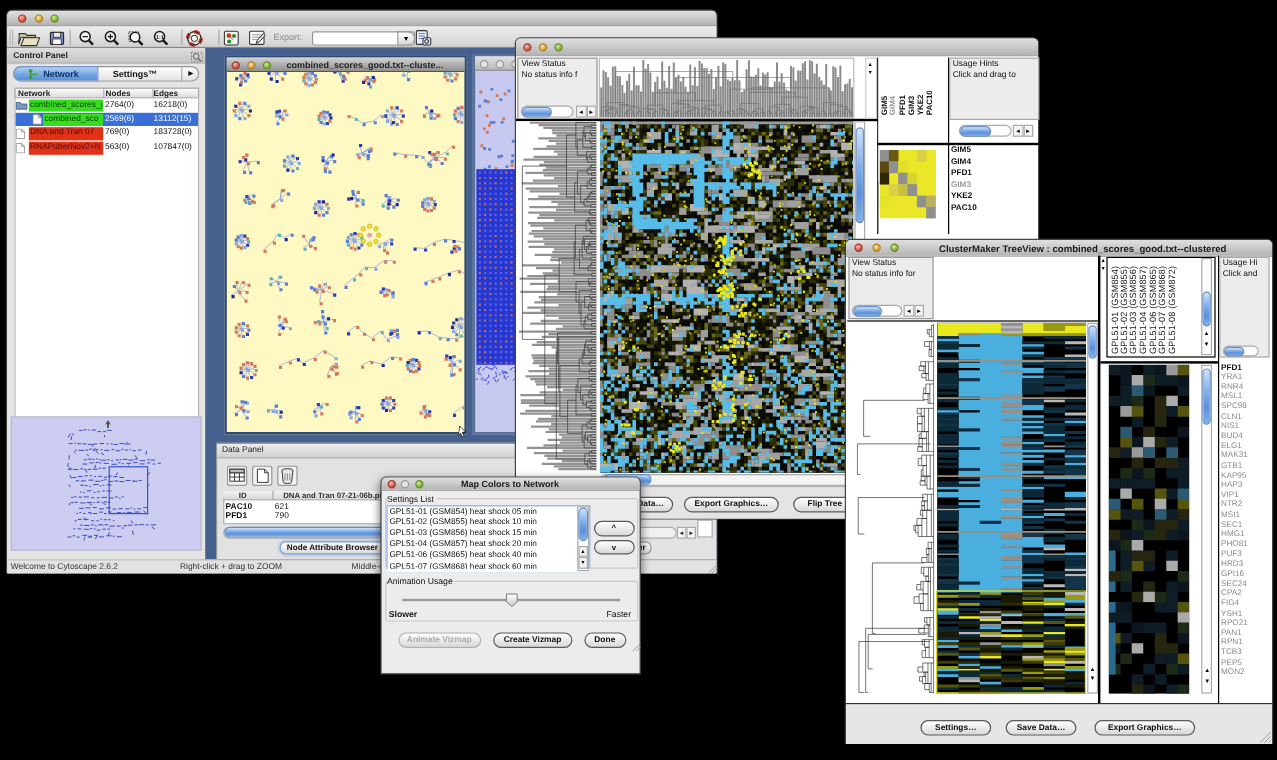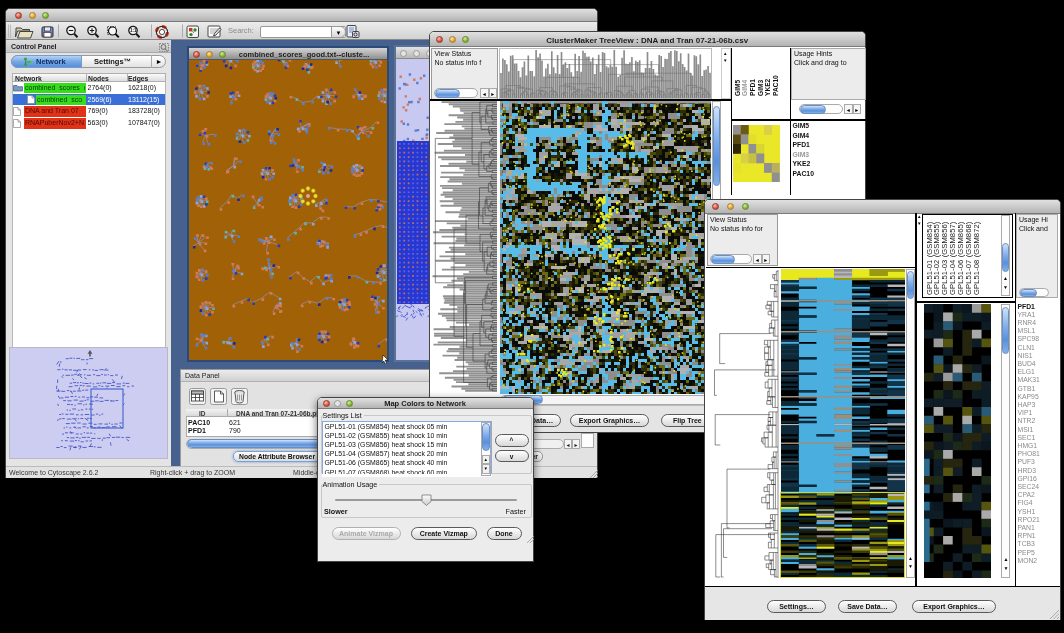--- a/index.html
+++ b/index.html
@@ -74,21 +74,21 @@
         <rect x="0" y="0" width="9" height="11.5" rx="1" fill="#e8ecf8" stroke="#333" stroke-width="0.9"></rect>
         <path d="M2 2.5h5M2 4.5h5M2 6.5h5" stroke="#5577bb" stroke-width="0.8"></path>
         <rect x="5.5" y="6" width="6.5" height="6" rx="1" fill="#dde" stroke="#222" stroke-width="0.8"></rect>
         <circle cx="8.5" cy="9" r="1.6" fill="none" stroke="#111" stroke-width="0.8"></circle>
       </g>
       <path d="M52.5 15.5 v13" stroke="#aaa" stroke-width="1"></path>
       <path d="M145.5 15.5 v13" stroke="#aaa" stroke-width="1"></path>
       <path d="M176.5 15.5 v13" stroke="#aaa" stroke-width="1"></path>
       <path d="M2.5 15.5v13 M4.5 15.5v13" stroke="#b0b0b0" stroke-width="0.8"></path>
     </svg>
-    <div class="lbl" style="left:222px;top:16.5px;font-size:7.5px;color:#8a8a8a">Search:</div>
+    <div class="lbl" style="left:222px;top:16.5px;font-size:7.5px;color:#8a8a8a">Export:</div>
     <div class="abs" style="left:254px;top:17px;width:86px;height:12px;background:#fff;border:1px solid #999;border-radius:2px"></div>
     <div class="abs" style="left:325px;top:17px;width:15px;height:12px;background:linear-gradient(#fdfdfd,#d8d8d8);border:1px solid #999;border-radius:0 6px 6px 0;font-size:6px;text-align:center;line-height:12px">▼</div>
     <div class="abs" style="left:0;top:31px;width:165px;height:426px;background:#e4e4e4"></div>
     <div class="abs" style="left:0;top:31px;width:165px;height:12.5px;background:linear-gradient(#dedede,#c6c6c6);border-bottom:1px solid #aaa"></div>
     <div class="lbl" style="left:5px;top:33.5px;font-size:7px;font-weight:bold;color:#222">Control Panel</div>
     <svg class="abs" style="left:153px;top:34px" width="10" height="9">
       <rect x="0.5" y="0.5" width="9" height="8" fill="none" stroke="#777" stroke-width="0.8" stroke-dasharray="1.5 1"></rect>
       <circle cx="4.5" cy="4" r="2.4" fill="none" stroke="#555" stroke-width="0.8"></circle>
       <path d="M6.2 5.8l2 2" stroke="#555" stroke-width="1"></path>
     </svg>
@@ -147,21 +147,21 @@
         <path d="M55.7 10.7h3.0M59.4 10.2h2.9M63.5 10.3h1.4M66.3 10.4h3.9M71.1 11.7h3.3M75.9 11.7h2.5M79.1 10.6h4.0M47.3 21.7h3.3M52.0 21.2h1.4M54.4 21.8h3.4M58.9 21.9h3.1M63.1 22.3h3.8M67.9 22.0h3.1M73.0 21.6h3.6M78.8 21.8h1.6M82.2 21.9h1.7M84.6 22.4h3.4M89.5 21.7h4.1M95.3 22.1h3.2M52.5 27.2h1.4M55.6 27.3h4.5M61.1 27.1h2.5M64.2 26.3h2.7M67.7 27.3h1.4M69.9 26.7h2.0M73.9 26.8h1.5M76.9 27.3h4.1M83.0 26.7h2.1M86.3 27.6h4.1M91.2 26.4h1.8M94.0 27.0h2.8M97.8 26.7h1.2M100.2 27.6h3.1M105.0 27.0h2.9M59.7 35.2h2.5M63.0 34.6h3.3M67.0 34.8h1.9M70.0 34.5h1.4M72.3 35.1h1.5M74.4 35.5h4.1M79.3 35.1h2.0M82.6 35.9h1.6M86.4 35.3h2.7M89.8 35.1h1.5M92.4 34.8h3.9M97.0 35.4h4.3M102.1 34.6h3.0M106.6 35.9h4.4M112.7 35.1h2.1M115.6 35.4h3.7M58.6 38.7h4.0M64.5 37.7h3.6M69.6 37.4h2.4M72.6 37.8h2.1M76.4 38.1h4.4M82.9 38.9h4.5M88.5 37.7h1.9M91.4 38.4h1.9M95.3 38.1h4.0M100.9 37.5h3.8M106.4 38.6h4.2M112.4 37.7h2.8M117.1 38.7h2.3M121.5 38.0h2.5M46.3 43.0h4.2M51.3 43.3h3.9M56.9 42.6h2.4M60.1 43.3h1.2M62.9 43.2h2.9M67.2 43.0h4.1M72.2 42.2h2.0M75.2 42.1h3.1M50.4 49.9h3.1M54.8 49.2h4.2M60.4 48.5h2.9M64.7 48.4h1.8M68.4 49.2h1.8M71.9 49.0h3.0M76.4 49.7h3.0M80.2 48.8h3.0M84.2 49.2h3.7M89.5 49.9h3.7M53.2 52.6h2.7M57.3 52.8h4.3M63.6 52.1h4.3M69.4 53.1h4.3M74.5 52.4h1.6M76.8 51.8h2.0M80.5 53.2h3.8M85.1 52.8h3.6M89.5 53.3h4.1M94.6 52.4h4.3M100.3 53.0h4.5M105.6 52.5h2.6M57.0 56.4h3.0M60.7 56.7h2.3M64.4 57.2h1.4M67.6 55.8h4.4M73.1 56.9h1.3M75.4 56.3h1.6M79.1 56.1h3.9M56.6 62.0h1.4M59.3 62.4h1.4M62.3 61.0h3.8M68.1 62.3h1.4M70.9 61.8h2.3M75.3 61.1h2.1M78.8 61.1h2.0M81.7 61.2h1.4M49.2 66.5h1.8M51.6 66.0h2.0M55.4 66.3h3.0M59.8 66.1h4.3M66.0 66.8h2.6M70.6 66.8h2.5M74.8 66.5h4.4M81.1 67.0h3.5M85.9 66.1h2.3M89.1 67.2h1.4M91.5 66.1h1.7M49.1 70.9h2.2M52.1 70.6h2.7M56.9 71.1h4.4M62.3 70.7h4.4M67.9 70.8h1.2M70.4 70.5h2.9M74.7 70.6h1.2M76.7 70.3h2.5M79.8 70.6h2.2M55.8 75.6h4.1M61.1 75.2h4.4M67.3 75.0h3.3M72.5 76.0h4.1M78.4 75.2h3.9M83.8 76.3h2.9M88.5 75.9h3.9M94.5 76.1h3.5M98.9 75.2h1.3M101.4 76.3h1.5M104.4 76.0h3.3M109.4 75.0h2.8M53.6 79.9h1.4M56.1 79.1h1.4M59.3 79.9h1.9M63.3 79.3h2.8M67.5 79.9h3.5M72.5 78.8h3.3M76.7 79.9h2.0M79.8 78.7h3.1M83.6 79.8h2.1M87.4 79.2h3.4M92.2 79.5h2.7M95.8 79.0h4.1M102.1 78.7h4.3M52.1 86.1h1.9M54.9 84.8h3.1M59.5 84.8h4.3M65.7 86.0h2.9M70.3 86.0h2.0M73.7 84.6h1.3M76.3 85.1h2.7M79.9 85.1h2.3M84.1 85.8h1.2M56.8 89.6h2.2M60.2 89.9h4.5M65.9 89.4h2.6M69.2 90.3h1.5M71.8 89.4h4.3M77.1 89.3h2.9M81.2 90.4h4.4M87.4 90.4h3.3M92.8 90.1h3.0M96.5 89.7h3.6M101.9 89.4h3.3M105.9 89.2h4.3M111.5 89.5h2.3M115.7 89.4h4.4M51.1 92.7h1.7M54.9 92.7h2.8M59.8 93.1h4.5M65.1 92.5h1.8M68.1 92.8h1.5M70.6 93.8h3.1M75.5 93.0h2.6M79.5 92.9h2.4M46.3 99.5h3.3M50.5 98.5h2.1M53.8 99.6h2.7M58.5 98.1h4.1M63.2 99.5h3.5M68.1 98.1h3.1M72.4 99.4h4.3M78.7 98.5h4.4M83.9 98.9h1.7M87.3 99.3h4.3M101.1 52.1l0.3 1.1M102.3 31.4l2.1 2.6M67.9 21.8l-1.2 2.6M96.3 20.3l-2.1 2.3M88.0 45.7l-1.4 2.5M46.8 37.7l-0.2 3.4M92.4 91.3l-0.1 1.6M63.8 98.4l1.0 1.8M47.6 55.8l0.9 2.1M64.5 71.4l2.1 1.6M48.5 41.1l-0.4 2.7M60.3 83.3l1.2 2.3M60.8 99.2l-0.9 3.1M62.6 30.4l1.3 1.7M114.5 55.6l-1.6 1.6M76.0 71.2l2.2 1.4M74.3 29.6l2.4 1.4M49.7 15.5l-0.5 3.2M109.6 77.4l2.5 3.3M69.7 27.1l2.2 2.9M48.3 71.1l-0.6 1.9M69.9 25.6l-2.5 1.7M71.3 97.9l-1.9 3.4M60.9 42.8l1.6 3.1M77.1 14.5l-0.1 1.9M112.2 27.8l-0.7 3.2M48.2 47.8l1.6 2.9M48.9 13.2l-2.2 3.3M64.5 78.8l2.0 1.8M65.6 98.1l0.6 1.7M97.6 39.1l-1.1 1.0M100.4 94.3l0.7 3.4M47.7 31.5l-0.1 3.4M114.7 45.6l-1.2 2.1M81.5 95.4l-1.6 3.0M99.2 85.7l1.4 2.5M69.6 39.4l-0.7 3.0M51.7 28.2l1.3 1.6M50.7 13.1l0.3 1.8M116.6 91.3l2.4 1.7" stroke="#3346bb" stroke-width="0.8" fill="none"></path>
         <rect x="81" y="41" width="32" height="39" fill="none" stroke="#3355cc" stroke-width="1"></rect>
         <path d="M80 2l2.5 4-1.7-0.6v3.2h-1.6v-3.2l-1.7 0.6z" fill="#555"></path>
       </svg>
     </div>
     <div class="abs" style="left:0;top:457px;width:591px;height:12px;background:#e2e2e2;border-top:1px solid #bbb"></div>
     <div class="lbl" style="left:3px;top:459.5px;font-size:7px;color:#333">Welcome to Cytoscape 2.6.2</div>
     <div class="lbl" style="left:144px;top:459.5px;font-size:7px;color:#333">Right-click + drag  to  ZOOM</div>
     <div class="lbl" style="left:287px;top:459.5px;font-size:7px;color:#333">Middle-click + drag  to  PAN</div>
     <div class="abs" style="left:165px;top:31px;width:426px;height:426px;background:#47618e;overflow:hidden">
-      <div class="abs" style="left:16px;top:6px;width:202px;height:316px;background:#a16207;border:2px solid #2c4a78">
+      <div class="abs" style="left:16px;top:6px;width:202px;height:316px;background:#fef9c3;border:2px solid #2c4a78">
         <div class="abs" style="left:0;top:0;width:198px;height:12px;background:linear-gradient(#d4d4d4,#8f8f8f);border-bottom:1px solid #555"></div>
         <div class="tl tlr" style="left:4px;top:2.5px"></div>
         <div class="tl tly" style="left:17px;top:2.5px"></div>
         <div class="tl tlg" style="left:30px;top:2.5px"></div>
         <div class="ttxt" style="top:2px;font-size:7.5px;color:#222;padding-left:32px">combined_scores_good.txt--cluste...</div>
         <div class="abs" style="left:0;top:12px;width:198px;height:300px;overflow:hidden">
           <svg style="position:absolute;left:0px;top:0px" width="198" height="300" viewBox="0 0 198 300">
             <path d="M14.4 6.2L16.8 3.2M14.4 6.2L16.2 1.1M14.4 6.2L11.5 3.7M14.4 6.2L11.0 7.4M14.4 6.2L7.0 4.4M14.4 6.2L10.4 1.7M14.4 6.2L10.2 9.5M14.4 6.2L14.0 -0.1M40.6 -0.1L47.2 -0.1M40.6 -0.1L45.3 4.6M40.6 -0.1L40.6 6.6M40.6 -0.1L35.8 4.6M40.6 -0.1L33.9 -0.1M40.6 -0.1L35.8 -4.8M40.6 -0.1L40.6 -6.7M40.6 -0.1L45.3 -4.8M68.0 4.7L73.3 4.7M68.0 4.7L72.5 7.5M68.0 4.7L70.2 9.5M68.0 4.7L67.3 9.9M68.0 4.7L64.6 8.6M68.0 4.7L63.0 6.1M68.0 4.7L63.0 3.2M68.0 4.7L64.6 0.7M68.0 4.7L67.3 -0.6M68.0 4.7L70.2 -0.1M68.0 4.7L72.5 1.8M93.4 0.4L99.7 -1.1M93.4 0.4L96.3 3.0M93.4 0.4L95.8 2.1M93.4 0.4L94.4 -3.0M93.4 0.4L88.8 -1.4M93.4 0.4L95.7 6.3M93.4 0.4L97.4 4.7M118.8 5.5L121.9 5.3M118.8 5.5L118.5 11.1M118.8 5.5L117.1 8.6M118.8 5.5L121.2 6.7M118.8 5.5L115.9 3.9M118.8 5.5L115.7 3.3M118.8 5.5L112.7 7.4M118.8 5.5L114.1 6.0M118.8 5.5L120.8 3.3M150.4 -2.0L150.2 5.1M150.4 -2.0L146.3 1.4M150.4 -2.0L155.2 -5.2M150.4 -2.0L142.3 -3.0M150.4 -2.0L154.1 -2.5M185.4 1.1L190.6 1.1M185.4 1.1L189.4 4.4M185.4 1.1L186.3 6.2M185.4 1.1L182.8 5.6M185.4 1.1L180.6 2.9M185.4 1.1L180.6 -0.6M185.4 1.1L182.8 -3.3M185.4 1.1L186.3 -4.0M185.4 1.1L189.4 -2.2M11.7 31.2L18.4 31.2M11.7 31.2L17.1 35.1M11.7 31.2L13.8 37.6M11.7 31.2L9.6 37.6M11.7 31.2L6.2 35.1M11.7 31.2L4.9 31.2M11.7 31.2L6.2 27.2M11.7 31.2L9.6 24.8M11.7 31.2L13.8 24.8M11.7 31.2L17.1 27.2M45.5 38.0L42.6 31.4M45.5 38.0L48.8 34.5M45.5 38.0L47.3 31.2M45.5 38.0L40.2 35.4M45.5 38.0L41.3 41.8M45.5 38.0L43.1 36.1M45.5 38.0L40.5 32.1M80.5 37.0L85.5 37.0M80.5 37.0L84.7 39.7M80.5 37.0L82.6 41.6M80.5 37.0L79.8 42.0M80.5 37.0L77.2 40.8M80.5 37.0L75.6 38.4M80.5 37.0L75.6 35.6M80.5 37.0L77.2 33.2M80.5 37.0L79.8 32.0M80.5 37.0L82.6 32.4M80.5 37.0L84.7 34.3M100.6 36.0L106.6 38.3M106.6 38.3L113.1 42.6M113.1 42.6L122.4 41.0M122.4 41.0L128.3 35.9M128.3 35.9L137.4 40.8M138.5 35.5L145.8 35.5M138.5 35.5L144.4 39.8M138.5 35.5L140.7 42.5M138.5 35.5L136.2 42.5M138.5 35.5L132.6 39.8M138.5 35.5L131.2 35.5M138.5 35.5L132.6 31.2M138.5 35.5L136.2 28.6M138.5 35.5L140.7 28.6M138.5 35.5L144.4 31.2M168.8 33.8L169.5 31.2M168.8 33.8L172.0 37.5M168.8 33.8L175.4 34.8M168.8 33.8L169.0 37.1M168.8 33.8L174.2 35.5M168.8 33.8L163.4 35.7M168.8 33.8L165.1 28.4M194.6 34.5L200.9 34.5M194.6 34.5L200.0 37.6M194.6 34.5L197.8 39.9M194.6 34.5L194.6 40.7M194.6 34.5L191.5 39.9M194.6 34.5L189.2 37.6M194.6 34.5L188.4 34.5M194.6 34.5L189.2 31.3M194.6 34.5L191.5 29.0M194.6 34.5L194.6 28.2M194.6 34.5L197.8 29.0M194.6 34.5L200.0 31.3M16.8 75.2L14.5 71.9M16.8 75.2L15.5 68.0M16.8 75.2L12.6 69.9M16.8 75.2L18.6 82.8M16.8 75.2L25.0 74.2M16.8 75.2L9.8 73.5M16.8 75.2L13.5 82.3M52.8 75.0L59.1 75.0M52.8 75.0L57.6 79.1M52.8 75.0L53.9 81.2M52.8 75.0L49.6 80.5M52.8 75.0L46.8 77.2M52.8 75.0L46.8 72.8M52.8 75.0L49.6 69.5M52.8 75.0L53.9 68.8M52.8 75.0L57.6 70.9M82.7 74.6L80.9 81.5M82.7 74.6L78.9 70.0M82.7 74.6L86.1 69.5M82.7 74.6L80.8 79.4M82.7 74.6L87.3 67.9M82.7 74.6L84.7 82.1M82.7 74.6L88.6 73.4M82.7 74.6L79.0 72.7M112.6 67.7L118.9 64.2M112.6 67.7L109.1 70.1M112.6 67.7L107.9 67.9M112.6 67.7L119.0 63.0M112.6 67.7L117.6 64.9M112.6 67.7L116.6 70.9M112.6 67.7L116.8 68.5M112.6 67.7L110.2 59.9M112.6 67.7L116.2 68.5M138.8 67.2L147.8 68.9M147.8 68.9L156.9 69.3M156.9 69.3L162.2 69.9M162.2 69.9L167.1 75.7M167.1 75.7L173.1 71.3M173.1 71.3L182.5 67.0M182.5 67.0L187.7 61.4M173.0 71.3L171.9 67.3M173.0 71.3L167.8 65.9M173.0 71.3L178.2 74.9M173.0 71.3L168.2 77.4M173.0 71.3L168.5 76.7M173.0 71.3L169.7 67.6M173.0 71.3L180.8 71.3M173.0 71.3L174.9 65.9M17.1 104.3L20.2 106.5M17.1 104.3L13.8 106.0M17.1 104.3L18.0 108.0M17.1 104.3L15.5 102.6M17.1 104.3L18.3 108.1M17.1 104.3L14.7 107.3M17.1 104.3L21.3 102.1M17.1 104.3L21.6 107.4M44.5 105.8L46.0 97.4M44.5 105.8L37.0 110.9M44.5 105.8L50.2 100.5M44.5 105.8L45.4 97.6M44.5 105.8L37.9 110.2M77.5 112.4L83.4 112.4M77.5 112.4L82.2 115.9M77.5 112.4L79.3 118.0M77.5 112.4L75.7 118.0M77.5 112.4L72.8 115.9M77.5 112.4L71.7 112.4M77.5 112.4L72.8 109.0M77.5 112.4L75.7 106.9M77.5 112.4L79.3 106.9M77.5 112.4L82.2 109.0M107.9 105.6L108.4 99.0M107.9 105.6L112.3 105.9M107.9 105.6L107.1 110.4M107.9 105.6L102.8 104.2M107.9 105.6L100.3 104.6M107.9 105.6L112.3 108.8M107.9 105.6L104.2 100.8M107.9 105.6L103.8 98.4M134.5 106.1L131.5 101.7M134.5 106.1L133.2 112.1M134.5 106.1L133.7 108.7M134.5 106.1L134.5 108.9M134.5 106.1L137.9 111.3M134.5 106.1L129.1 110.5M134.5 106.1L134.4 103.3M134.5 106.1L141.6 105.6M134.5 106.1L140.7 109.2M167.1 109.2L172.4 109.2M167.1 109.2L171.6 112.1M167.1 109.2L169.3 114.1M167.1 109.2L166.4 114.5M167.1 109.2L163.6 113.2M167.1 109.2L162.0 110.7M167.1 109.2L162.0 107.8M167.1 109.2L163.6 105.2M167.1 109.2L166.4 104.0M167.1 109.2L169.3 104.4M167.1 109.2L171.6 106.4M11.6 140.3L16.9 140.3M11.6 140.3L16.1 143.1M11.6 140.3L13.8 145.1M11.6 140.3L10.9 145.5M11.6 140.3L8.2 144.3M11.6 140.3L6.6 141.8M11.6 140.3L6.6 138.8M11.6 140.3L8.2 136.3M11.6 140.3L10.9 135.1M11.6 140.3L13.8 135.5M11.6 140.3L16.1 137.4M30.6 148.2L38.4 141.3M38.4 141.3L42.6 134.8M42.6 134.8L48.2 138.4M48.2 138.4L53.2 134.7M68.6 143.9L72.5 145.9M68.6 143.9L71.4 136.8M68.6 143.9L69.2 139.0M68.6 143.9L63.9 146.4M68.6 143.9L70.8 138.4M68.6 143.9L62.8 135.6M105.6 139.8L112.0 139.8M105.6 139.8L111.2 143.0M105.6 139.8L108.8 145.4M105.6 139.8L105.6 146.3M105.6 139.8L102.4 145.4M105.6 139.8L100.0 143.0M105.6 139.8L99.2 139.8M105.6 139.8L100.0 136.6M105.6 139.8L102.4 134.3M105.6 139.8L105.6 133.4M105.6 139.8L108.8 134.3M105.6 139.8L111.2 136.6M131.2 142.3L126.0 144.3M131.2 142.3L136.2 138.8M131.2 142.3L130.3 147.5M131.2 142.3L136.1 142.0M131.2 142.3L132.6 149.6M155.6 146.4L164.4 147.0M164.4 147.0L171.7 142.4M171.7 142.4L181.0 139.4M181.0 139.4L188.1 140.0M188.1 140.0L197.9 142.1M197.9 142.1L202.3 142.8M189.7 148.0L188.3 145.9M189.7 148.0L191.3 144.5M189.7 148.0L188.8 144.0M189.7 148.0L192.6 146.1M189.7 148.0L186.3 148.9M9.6 182.9L12.7 174.3M9.6 182.9L17.2 176.4M9.6 182.9L5.0 177.4M9.6 182.9L7.3 174.2M9.6 182.9L3.9 185.9M9.6 182.9L14.7 189.6M9.6 182.9L15.6 182.5M41.9 174.8L48.4 175.5M41.9 174.8L43.6 169.7M41.9 174.8L43.8 180.2M41.9 174.8L35.8 171.0M41.9 174.8L35.4 176.0M79.0 181.5L84.1 178.5M79.0 181.5L69.3 178.6M79.0 181.5L73.9 182.1M79.0 181.5L88.6 184.6M79.0 181.5L81.0 175.6M79.0 181.5L71.9 180.3M79.0 181.5L77.4 191.8M79.0 181.5L76.1 177.1M98.1 178.2L105.2 171.9M105.2 171.9L110.3 167.8M110.3 167.8L115.2 162.6M115.2 162.6L122.9 163.0M122.9 163.0L131.1 157.1M131.1 157.1L138.3 157.2M133.8 180.8L129.2 179.5M133.8 180.8L137.3 186.1M133.8 180.8L132.4 184.4M133.8 180.8L137.3 182.6M133.8 180.8L128.2 182.0M133.8 180.8L130.3 185.1M133.8 180.8L137.2 183.4M133.8 180.8L127.2 182.5M164.7 175.1L170.5 173.3M170.5 173.3L176.2 171.1M176.2 171.1L184.2 167.6M184.2 167.6L192.6 165.3M192.6 165.3L200.0 168.4M11.7 213.8L17.1 213.8M11.7 213.8L15.9 217.3M11.7 213.8L12.6 219.1M11.7 213.8L9.0 218.5M11.7 213.8L6.6 215.6M11.7 213.8L6.6 211.9M11.7 213.8L9.0 209.1M11.7 213.8L12.6 208.4M11.7 213.8L15.9 210.3M45.7 212.1L48.3 206.8M45.7 212.1L42.8 217.4M45.7 212.1L51.7 212.7M45.7 212.1L42.7 202.9M45.7 212.1L47.6 204.7M45.7 212.1L43.0 209.9M80.9 208.6L75.1 206.8M80.9 208.6L76.3 208.6M80.9 208.6L78.6 198.4M80.9 208.6L72.4 207.7M80.9 208.6L83.5 204.3M80.9 208.6L88.4 205.9M80.9 208.6L82.3 212.6M80.9 208.6L81.2 216.2M80.9 208.6L79.0 203.0M100.2 216.9L107.8 211.6M107.8 211.6L113.5 217.2M113.5 217.2L121.0 221.8M121.0 221.8L128.2 215.9M128.2 215.9L133.3 222.7M133.3 222.7L141.3 220.0M138.5 215.0L136.4 216.4M138.5 215.0L135.7 214.5M138.5 215.0L135.3 217.2M138.5 215.0L140.9 217.6M138.5 215.0L140.9 214.0M159.0 216.1L167.6 215.9M167.6 215.9L176.6 220.9M176.6 220.9L183.2 221.8M183.2 221.8L190.3 222.2M190.3 222.2L199.8 219.7M199.8 219.7L208.1 225.3M208.1 225.3L215.7 228.8M194.0 211.5L201.2 211.5M194.0 211.5L200.2 215.1M194.0 211.5L197.6 217.7M194.0 211.5L194.0 218.7M194.0 211.5L190.4 217.7M194.0 211.5L187.8 215.1M194.0 211.5L186.8 211.5M194.0 211.5L187.8 207.9M194.0 211.5L190.4 205.2M194.0 211.5L194.0 204.3M194.0 211.5L197.6 205.2M194.0 211.5L200.2 207.9M16.8 247.5L23.2 247.5M16.8 247.5L22.2 251.0M16.8 247.5L19.4 253.3M16.8 247.5L15.9 253.8M16.8 247.5L12.6 252.3M16.8 247.5L10.6 249.3M16.8 247.5L10.6 245.7M16.8 247.5L12.6 242.6M16.8 247.5L15.9 241.1M16.8 247.5L19.4 241.7M16.8 247.5L22.2 244.0M43.5 245.0L51.7 241.2M51.7 241.2L58.4 238.6M58.4 238.6L63.3 242.5M63.3 242.5L72.5 238.3M72.5 238.3L80.7 232.1M80.7 232.1L89.8 237.7M86.3 246.3L88.2 244.5M86.3 246.3L90.8 249.9M86.3 246.3L83.8 252.3M86.3 246.3L90.1 242.2M86.3 246.3L90.0 250.5M86.3 246.3L90.4 244.6M111.9 244.7L119.5 240.9M119.5 240.9L129.0 243.3M129.0 243.3L136.9 237.5M136.9 237.5L143.5 237.9M154.3 243.5L159.5 243.5M154.3 243.5L158.8 246.1M154.3 243.5L156.9 248.0M154.3 243.5L154.3 248.7M154.3 243.5L151.7 248.0M154.3 243.5L149.8 246.1M154.3 243.5L149.1 243.5M154.3 243.5L149.8 240.9M154.3 243.5L151.7 239.0M154.3 243.5L154.3 238.3M154.3 243.5L156.9 239.0M154.3 243.5L158.8 240.9M188.5 242.8L193.1 239.8M188.5 242.8L184.8 243.2M188.5 242.8L186.2 251.3M188.5 242.8L182.0 235.5M188.5 242.8L188.2 235.9M188.5 242.8L181.5 238.1M188.5 242.8L193.2 246.9M188.5 242.8L185.0 236.7M188.5 242.8L188.1 250.9M12.9 281.1L11.6 273.5M12.9 281.1L16.4 281.8M12.9 281.1L15.7 287.0M12.9 281.1L6.8 277.7M12.9 281.1L10.6 278.8M12.9 281.1L6.8 284.2M12.9 281.1L15.9 274.7M12.9 281.1L14.3 274.0M40.0 282.0L40.1 277.1M40.0 282.0L43.6 286.1M40.0 282.0L33.4 281.1M40.0 282.0L44.0 282.1M40.0 282.0L37.3 281.6M77.6 278.0L77.9 283.6M77.6 278.0L82.3 275.8M77.6 278.0L73.1 285.3M77.6 278.0L75.0 275.8M77.6 278.0L72.0 281.8M107.0 283.4L111.6 284.9M107.0 283.4L107.1 290.3M107.0 283.4L108.7 278.5M107.0 283.4L102.3 286.8M107.0 283.4L107.3 278.3M107.0 283.4L101.0 283.8M107.0 283.4L109.2 288.2M107.0 283.4L102.2 282.2M133.5 275.6L138.8 275.6M133.5 275.6L137.8 278.7M133.5 275.6L135.1 280.7M133.5 275.6L131.8 280.7M133.5 275.6L129.1 278.7M133.5 275.6L128.1 275.6M133.5 275.6L129.1 272.4M133.5 275.6L131.8 270.5M133.5 275.6L135.1 270.5M133.5 275.6L137.8 272.4M164.5 281.1L167.2 284.8M164.5 281.1L167.8 281.8M164.5 281.1L160.6 283.1M164.5 281.1L167.8 284.9M164.5 281.1L164.2 286.2M164.5 281.1L163.1 278.7M164.5 281.1L165.4 284.2M164.5 281.1L163.6 277.4M188.5 284.8L196.5 278.7M196.5 278.7L203.8 276.6M203.8 276.6L212.5 274.9M212.5 274.9L218.1 279.1M218.1 279.1L225.0 278.9M225.0 278.9L230.7 281.8" stroke="#8c9ade" stroke-width="0.6" fill="none"></path>
             <path fill="#8aa6de" d="M16.8 3.2h2.6v2.6h-2.6zM35.8 -4.8h2.6v2.6h-2.6zM40.6 -0.1h2.6v2.6h-2.6zM67.3 9.9h2.6v2.6h-2.6zM67.3 -0.6h2.6v2.6h-2.6zM68.0 4.7h2.6v2.6h-2.6zM115.7 3.3h2.6v2.6h-2.6zM146.3 1.4h2.6v2.6h-2.6zM186.3 -4.0h2.6v2.6h-2.6zM189.4 -2.2h2.6v2.6h-2.6zM185.4 1.1h2.6v2.6h-2.6zM13.8 37.6h2.6v2.6h-2.6zM6.2 35.1h2.6v2.6h-2.6zM17.1 27.2h2.6v2.6h-2.6zM11.7 31.2h2.6v2.6h-2.6zM48.8 34.5h2.6v2.6h-2.6zM40.2 35.4h2.6v2.6h-2.6zM79.8 42.0h2.6v2.6h-2.6zM80.5 37.0h2.6v2.6h-2.6zM128.3 35.9h2.6v2.6h-2.6zM136.2 42.5h2.6v2.6h-2.6zM132.6 39.8h2.6v2.6h-2.6zM132.6 31.2h2.6v2.6h-2.6zM138.5 35.5h2.6v2.6h-2.6zM172.0 37.5h2.6v2.6h-2.6zM168.8 33.8h2.6v2.6h-2.6zM194.6 40.7h2.6v2.6h-2.6zM194.6 34.5h2.6v2.6h-2.6zM59.1 75.0h2.6v2.6h-2.6zM49.6 69.5h2.6v2.6h-2.6zM52.8 75.0h2.6v2.6h-2.6zM107.9 67.9h2.6v2.6h-2.6zM116.2 68.5h2.6v2.6h-2.6zM112.6 67.7h2.6v2.6h-2.6zM162.2 69.9h2.6v2.6h-2.6zM44.5 105.8h2.6v2.6h-2.6zM83.4 112.4h2.6v2.6h-2.6zM71.7 112.4h2.6v2.6h-2.6zM72.8 109.0h2.6v2.6h-2.6zM77.5 112.4h2.6v2.6h-2.6zM134.4 103.3h2.6v2.6h-2.6zM163.6 105.2h2.6v2.6h-2.6zM166.4 104.0h2.6v2.6h-2.6zM171.6 106.4h2.6v2.6h-2.6zM167.1 109.2h2.6v2.6h-2.6zM13.8 145.1h2.6v2.6h-2.6zM6.6 141.8h2.6v2.6h-2.6zM10.9 135.1h2.6v2.6h-2.6zM11.6 140.3h2.6v2.6h-2.6zM69.2 139.0h2.6v2.6h-2.6zM100.0 136.6h2.6v2.6h-2.6zM105.6 139.8h2.6v2.6h-2.6zM126.0 144.3h2.6v2.6h-2.6zM131.2 142.3h2.6v2.6h-2.6zM41.9 174.8h2.6v2.6h-2.6zM81.0 175.6h2.6v2.6h-2.6zM122.9 163.0h2.6v2.6h-2.6zM137.3 186.1h2.6v2.6h-2.6zM128.2 182.0h2.6v2.6h-2.6zM11.7 213.8h2.6v2.6h-2.6zM51.7 212.7h2.6v2.6h-2.6zM133.3 222.7h2.6v2.6h-2.6zM141.3 220.0h2.6v2.6h-2.6zM135.7 214.5h2.6v2.6h-2.6zM199.8 219.7h2.6v2.6h-2.6zM187.8 215.1h2.6v2.6h-2.6zM194.0 204.3h2.6v2.6h-2.6zM194.0 211.5h2.6v2.6h-2.6zM16.8 247.5h2.6v2.6h-2.6zM89.8 237.7h2.6v2.6h-2.6zM90.1 242.2h2.6v2.6h-2.6zM154.3 243.5h2.6v2.6h-2.6zM193.1 239.8h2.6v2.6h-2.6zM16.4 281.8h2.6v2.6h-2.6zM15.9 274.7h2.6v2.6h-2.6zM37.3 281.6h2.6v2.6h-2.6zM40.0 282.0h2.6v2.6h-2.6zM73.1 285.3h2.6v2.6h-2.6zM102.3 286.8h2.6v2.6h-2.6zM101.0 283.8h2.6v2.6h-2.6zM107.0 283.4h2.6v2.6h-2.6zM133.5 275.6h2.6v2.6h-2.6zM164.5 281.1h2.6v2.6h-2.6z"></path>
             <path fill="#2b3db4" d="M16.2 1.1h2.6v2.6h-2.6zM7.0 4.4h2.6v2.6h-2.6zM10.2 9.5h2.6v2.6h-2.6zM33.9 -0.1h2.6v2.6h-2.6zM95.7 6.3h2.6v2.6h-2.6zM117.1 8.6h2.6v2.6h-2.6zM42.6 31.4h2.6v2.6h-2.6zM40.5 32.1h2.6v2.6h-2.6zM82.6 41.6h2.6v2.6h-2.6zM84.7 34.3h2.6v2.6h-2.6zM145.8 35.5h2.6v2.6h-2.6zM131.2 35.5h2.6v2.6h-2.6zM140.7 28.6h2.6v2.6h-2.6zM197.8 39.9h2.6v2.6h-2.6zM14.5 71.9h2.6v2.6h-2.6zM9.8 73.5h2.6v2.6h-2.6zM57.6 70.9h2.6v2.6h-2.6zM79.0 72.7h2.6v2.6h-2.6zM110.2 59.9h2.6v2.6h-2.6zM173.1 71.3h2.6v2.6h-2.6zM167.8 65.9h2.6v2.6h-2.6zM18.0 108.0h2.6v2.6h-2.6zM15.5 102.6h2.6v2.6h-2.6zM75.7 106.9h2.6v2.6h-2.6zM100.3 104.6h2.6v2.6h-2.6zM134.5 106.1h2.6v2.6h-2.6zM172.4 109.2h2.6v2.6h-2.6zM16.1 143.1h2.6v2.6h-2.6zM13.8 135.5h2.6v2.6h-2.6zM112.0 139.8h2.6v2.6h-2.6zM108.8 145.4h2.6v2.6h-2.6zM105.6 133.4h2.6v2.6h-2.6zM136.1 142.0h2.6v2.6h-2.6zM155.6 146.4h2.6v2.6h-2.6zM164.4 147.0h2.6v2.6h-2.6zM188.1 140.0h2.6v2.6h-2.6zM197.9 142.1h2.6v2.6h-2.6zM188.3 145.9h2.6v2.6h-2.6zM186.3 148.9h2.6v2.6h-2.6zM88.6 184.6h2.6v2.6h-2.6zM129.2 179.5h2.6v2.6h-2.6zM200.0 168.4h2.6v2.6h-2.6zM15.9 217.3h2.6v2.6h-2.6zM45.7 212.1h2.6v2.6h-2.6zM100.2 216.9h2.6v2.6h-2.6zM136.4 216.4h2.6v2.6h-2.6zM135.3 217.2h2.6v2.6h-2.6zM187.8 207.9h2.6v2.6h-2.6zM197.6 205.2h2.6v2.6h-2.6zM19.4 253.3h2.6v2.6h-2.6zM58.4 238.6h2.6v2.6h-2.6zM63.3 242.5h2.6v2.6h-2.6zM158.8 246.1h2.6v2.6h-2.6zM156.9 239.0h2.6v2.6h-2.6zM182.0 235.5h2.6v2.6h-2.6zM75.0 275.8h2.6v2.6h-2.6zM137.8 278.7h2.6v2.6h-2.6zM129.1 278.7h2.6v2.6h-2.6zM129.1 272.4h2.6v2.6h-2.6zM137.8 272.4h2.6v2.6h-2.6zM167.8 281.8h2.6v2.6h-2.6zM188.5 284.8h2.6v2.6h-2.6zM203.8 276.6h2.6v2.6h-2.6z"></path>
@@ -247,21 +247,20 @@
     </div>
     <svg class="abs" style="left:584px;top:461px" width="8" height="8">
       <path d="M8 0 L0 8 M8 3 L3 8 M8 6 L6 8" stroke="#999" stroke-width="0.8"></path>
     </svg>
   </div>
 <div class="win" style="left:429px;top:31px;width:436.5px;height:402px;background:#fff">
     <div class="tbar" style="height:15px"></div>
     <div class="tl tlr" style="left:6px;top:4px"></div>
     <div class="tl tly" style="left:19px;top:4px"></div>
     <div class="tl tlg" style="left:32px;top:4px"></div>
-    <div class="ttxt" style="top:3.5px;font-size:8px">ClusterMaker TreeView : DNA and Tran 07-21-06b.csv</div>
     <div class="abs" style="left:1px;top:15.5px;width:66.5px;height:52px;background:#ececec;border:1px solid #999"></div>
     <div class="lbl" style="left:4.5px;top:17.5px;font-size:7px;color:#111">View Status</div>
     <div class="lbl" style="left:4.5px;top:26.5px;font-size:7px;color:#111">No status info f</div>
     <div class="abs" style="left:4px;top:56px;width:44px;height:10px;background:#fdfdfd;border:1px solid #aaa;border-radius:5px"></div>
     <div class="abs aquapill" style="left:4.5px;top:56.5px;width:25px;height:9px"></div>
     <div class="abs" style="left:50px;top:56px;width:8.5px;height:10px;background:#f6f6f6;border:1px solid #aaa;font-size:5px;text-align:center;line-height:10px">◄</div>
     <div class="abs" style="left:58.5px;top:56px;width:8.5px;height:10px;background:#f6f6f6;border:1px solid #aaa;font-size:5px;text-align:center;line-height:10px">►</div>
     <div class="abs" style="left:69px;top:15.5px;width:213px;height:51px;background:#fff;border:1px solid #bbb">
       <svg style="position:absolute;left:0px;top:0px" width="211" height="49" viewBox="0 0 211 49">
         <path d="M1.0 49V23.9M2.9 49V9.5M4.9 49V11.0M6.8 49V15.3M8.8 49V22.5M10.7 49V6.7M12.7 49V6.3M14.7 49V14.4M16.6 49V14.6M18.6 49V21.9M20.5 49V28.3M22.5 49V18.2M24.4 49V12.4M26.4 49V26.5M28.3 49V6.6M30.3 49V22.0M32.2 49V22.0M34.2 49V27.3M36.1 49V1.0M38.1 49V8.2M40.1 49V4.4M42.0 49V11.5M44.0 49V27.5M45.9 49V19.4M47.9 49V14.8M49.8 49V25.2M51.8 49V2.3M53.7 49V18.3M55.7 49V24.2M57.6 49V6.0M59.6 49V25.0M61.5 49V3.0M63.5 49V16.0M65.4 49V13.3M67.4 49V19.0M69.4 49V15.1M71.3 49V23.3M73.3 49V27.4M75.2 49V4.7M77.2 49V22.0M79.1 49V7.0M81.1 49V22.7M83.0 49V1.8M85.0 49V3.9M86.9 49V7.7M88.9 49V7.5M90.8 49V12.5M92.8 49V8.4M94.8 49V25.1M96.7 49V15.3M98.7 49V5.7M100.6 49V22.9M102.6 49V3.1M104.5 49V4.1M106.5 49V17.2M108.4 49V18.4M110.4 49V16.0M112.3 49V17.8M114.3 49V1.1M116.2 49V17.8M118.2 49V27.7M120.2 49V25.9M122.1 49V8.7M124.1 49V1.2M126.0 49V14.8M128.0 49V14.9M129.9 49V13.3M131.9 49V7.9M133.8 49V22.3M135.8 49V11.7M137.7 49V13.1M139.7 49V11.3M141.6 49V23.5M143.6 49V23.8M145.6 49V18.9M147.5 49V3.0M149.5 49V18.9M151.4 49V12.0M153.4 49V20.0M155.3 49V25.6M157.3 49V26.6M159.2 49V6.1M161.2 49V7.1M163.1 49V18.1M165.1 49V9.7M167.0 49V9.9M169.0 49V3.8M170.9 49V2.1M172.9 49V17.3M174.9 49V1.3M176.8 49V2.0M178.8 49V12.2M180.7 49V4.2M182.7 49V14.9M184.6 49V18.1M186.6 49V21.6M188.5 49V4.4M190.5 49V24.0M192.4 49V26.5M194.4 49V6.3M196.3 49V7.2M198.3 49V15.2M200.3 49V5.5M202.2 49V27.0M204.2 49V21.3M206.1 49V20.5M208.1 49V16.9M210.0 49V23.7" fill="none" stroke="#8c8c8c" stroke-width="1.66"></path>
@@ -351,20 +350,21 @@
     <div class="oval" style="left:16px;top:381.5px;width:52px;height:13px;font-size:7px;line-height:12px">Settings…</div>
     <div class="oval" style="left:75px;top:381.5px;width:56px;height:13px;font-size:7px;line-height:12px">Save Data…</div>
     <div class="oval" style="left:140px;top:381.5px;width:79px;height:13px;font-size:7px;line-height:12px">Export Graphics…</div>
     <div class="oval" style="left:231px;top:381.5px;width:76px;height:13px;font-size:7px;line-height:12px">Flip Tree Nodes</div>
   </div>
 <div class="win" style="left:704px;top:199px;width:356.5px;height:421px;background:#fff">
     <div class="tbar" style="height:13.5px"></div>
     <div class="tl tlr" style="left:7px;top:3px"></div>
     <div class="tl tly" style="left:22px;top:3px"></div>
     <div class="tl tlg" style="left:37px;top:3px"></div>
+    <div class="ttxt" style="top:2.5px;font-size:8px;padding-left:40px">ClusterMaker TreeView : combined_scores_good.txt--clustered</div>
     <div class="abs" style="left:1.5px;top:13.5px;width:71px;height:52.5px;background:#ececec;border:1px solid #999"></div>
     <div class="lbl" style="left:5px;top:15.5px;font-size:7px;color:#111">View Status</div>
     <div class="lbl" style="left:5px;top:24.5px;font-size:7px;color:#111;width:62px;overflow:hidden">No status info for</div>
     <div class="abs" style="left:5px;top:54px;width:42px;height:10px;background:#fdfdfd;border:1px solid #aaa;border-radius:5px"></div>
     <div class="abs aquapill" style="left:5.5px;top:54.5px;width:24px;height:9px"></div>
     <div class="abs" style="left:48px;top:54px;width:8.5px;height:10px;background:#f6f6f6;border:1px solid #aaa;font-size:5px;text-align:center;line-height:10px">◄</div>
     <div class="abs" style="left:56.5px;top:54px;width:8.5px;height:10px;background:#f6f6f6;border:1px solid #aaa;font-size:5px;text-align:center;line-height:10px">►</div>
     <div class="abs" style="left:74px;top:13.5px;width:136px;height:52.5px;background:#fff"></div>
     <div class="lbl" style="left:212px;top:14px;font-size:4.5px">▲</div>
     <div class="lbl" style="left:212px;top:21px;font-size:4.5px">▼</div>

